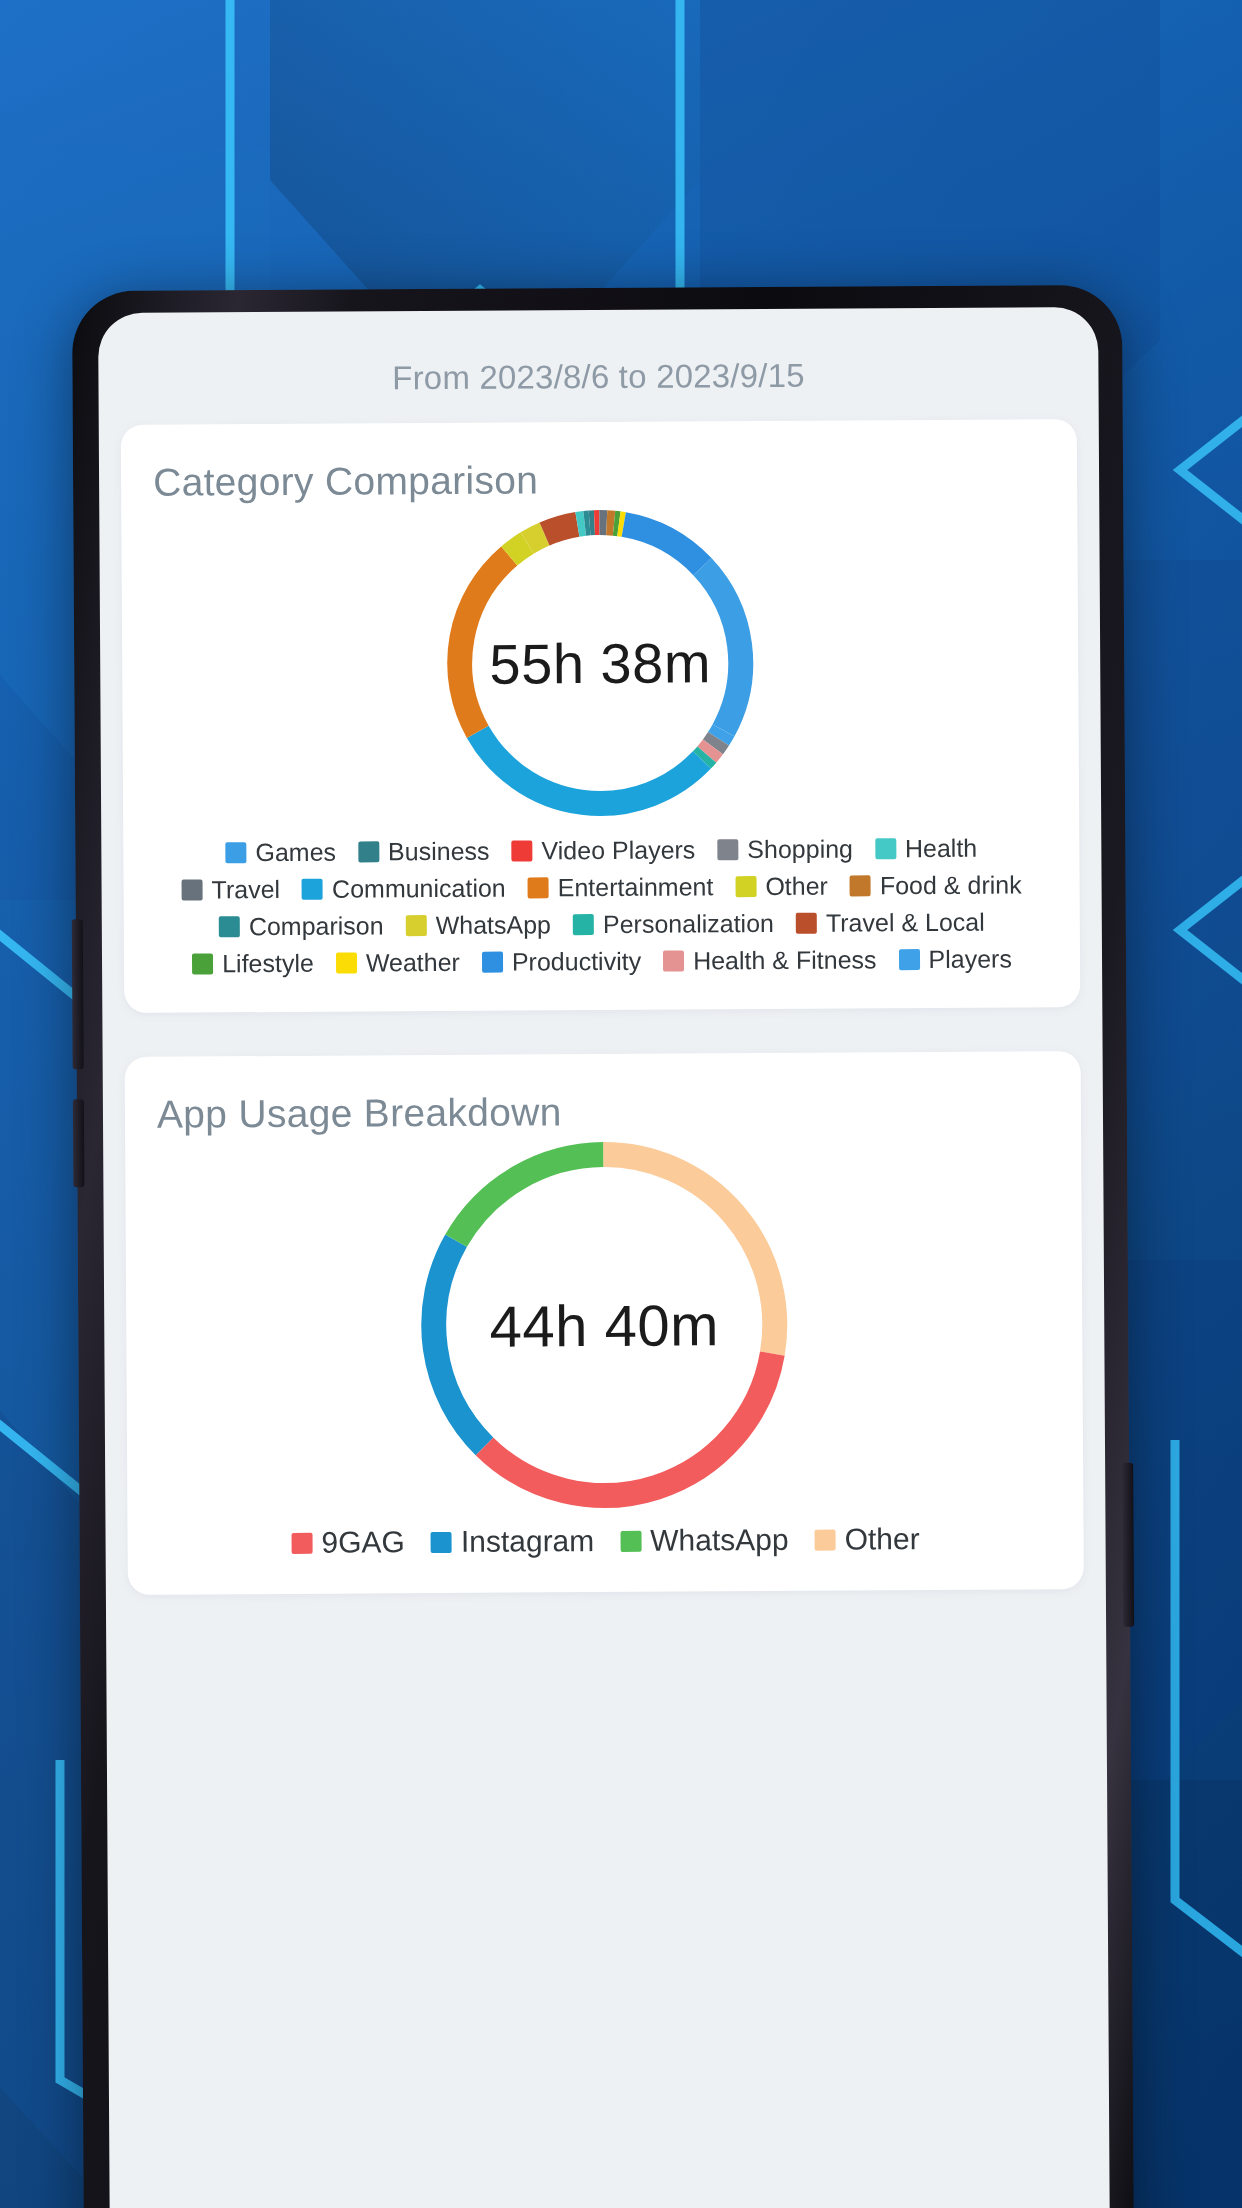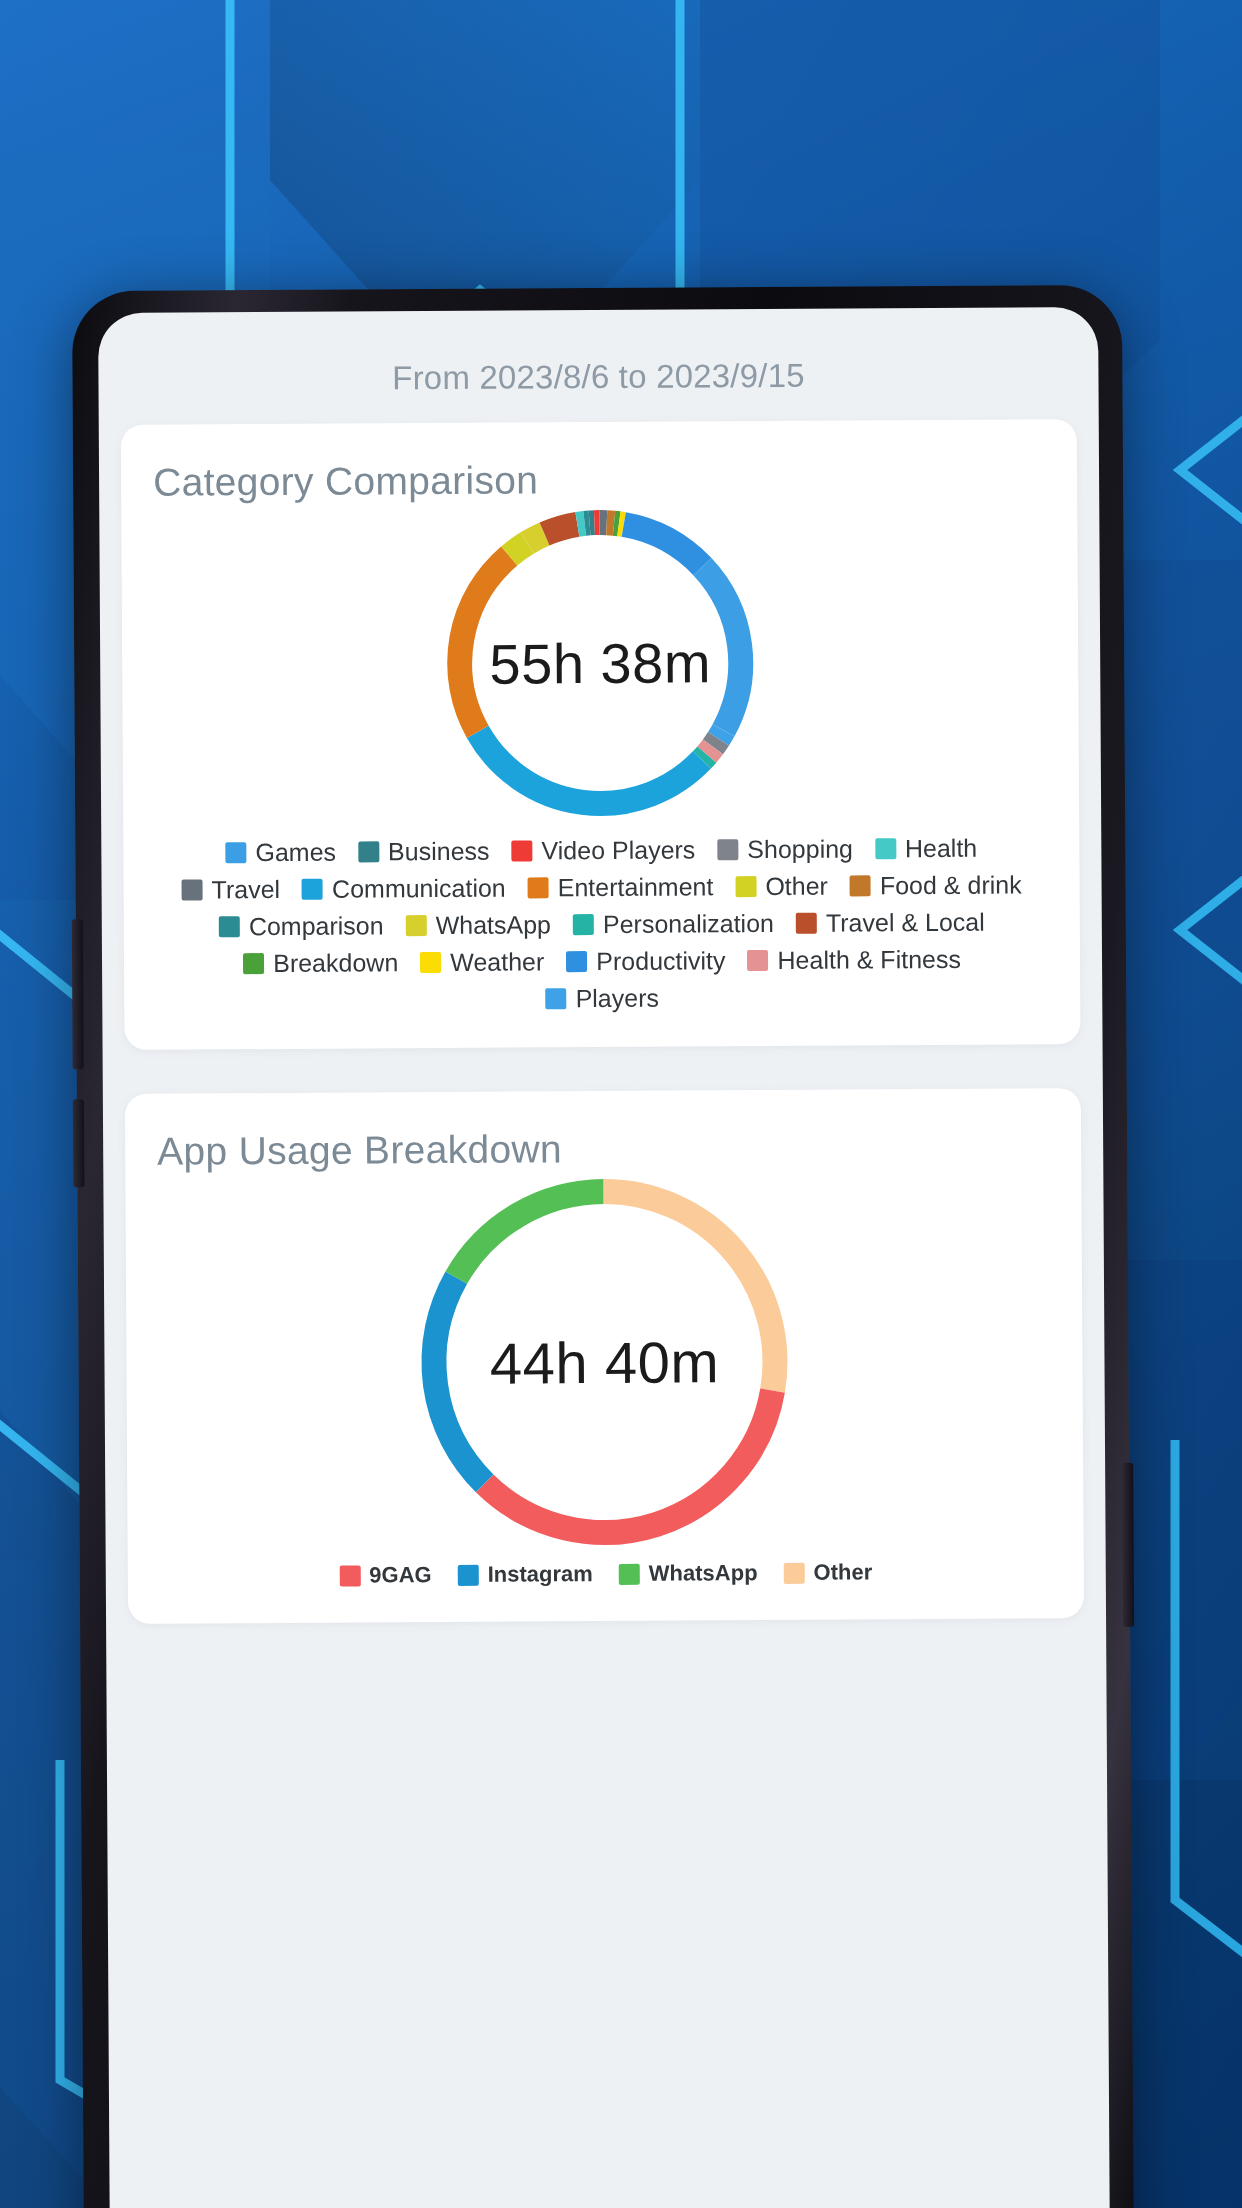--- a/index.html
+++ b/index.html
@@ -97,21 +97,21 @@
     column-gap: 22px; row-gap: 8px;
     padding: 18px 4px 0;
     max-width: 860px;
     margin: 0 auto;
   }
   .legend-item { display: flex; align-items: center; gap: 9px; }
   .legend-swatch { width: 21px; height: 21px; border-radius: 2px; flex: none; }
   .legend-label { font-size: 25px; color: #33383d; white-space: nowrap; }
 
   #legend2 { column-gap: 26px; padding-top: 14px; }
-  #legend2 .legend-label { font-size: 22px; font-weight: bold; }
+  #legend2 .legend-label { font-size: 30px; }
 </style>
 </head>
 <body>
 
 <div id="bg">
   <div id="bg-grad"></div>
   <svg id="bg-svg" viewBox="0 0 1242 2208">
     <defs>
       <linearGradient id="shade1" x1="0" y1="0" x2="1" y2="1">
         <stop offset="0" stop-color="#ffffff" stop-opacity="0.05"></stop>
@@ -240,21 +240,21 @@
           <div class="legend-item">
             <span class="legend-swatch" style="background: rgb(36, 179, 165);"></span>
             <span class="legend-label">Personalization</span>
           </div>
           <div class="legend-item">
             <span class="legend-swatch" style="background: rgb(186, 79, 44);"></span>
             <span class="legend-label">Travel &amp; Local</span>
           </div>
           <div class="legend-item">
             <span class="legend-swatch" style="background: rgb(74, 161, 58);"></span>
-            <span class="legend-label">Breakdown</span>
+            <span class="legend-label">Lifestyle</span>
           </div>
           <div class="legend-item">
             <span class="legend-swatch" style="background: rgb(251, 221, 5);"></span>
             <span class="legend-label">Weather</span>
           </div>
           <div class="legend-item">
             <span class="legend-swatch" style="background: rgb(47, 143, 224);"></span>
             <span class="legend-label">Productivity</span>
           </div>
           <div class="legend-item">

